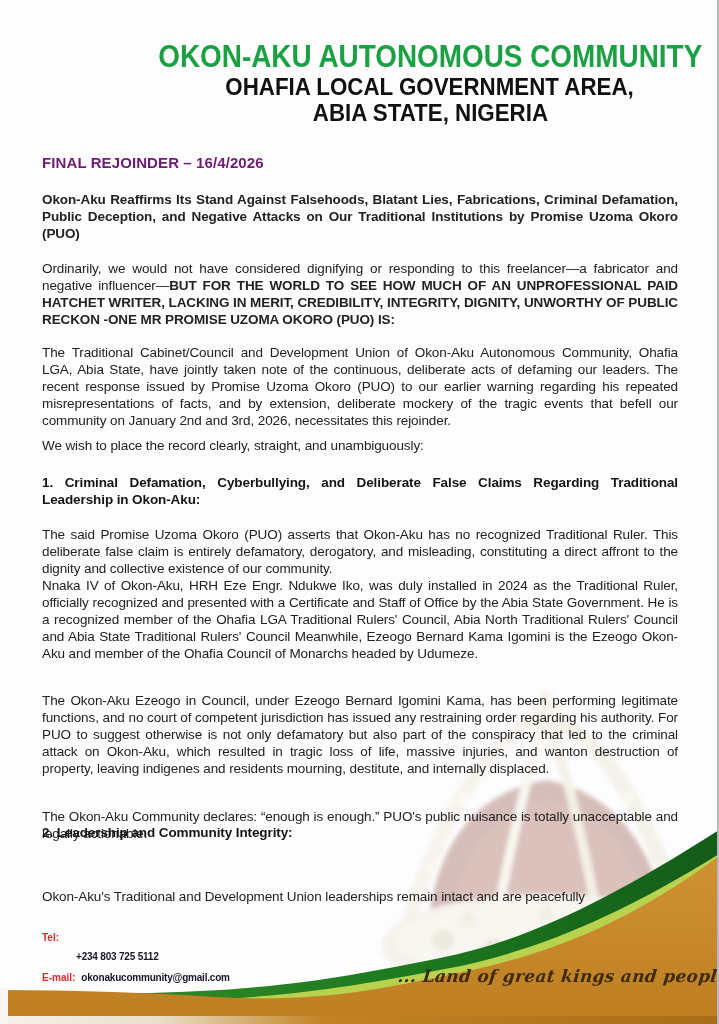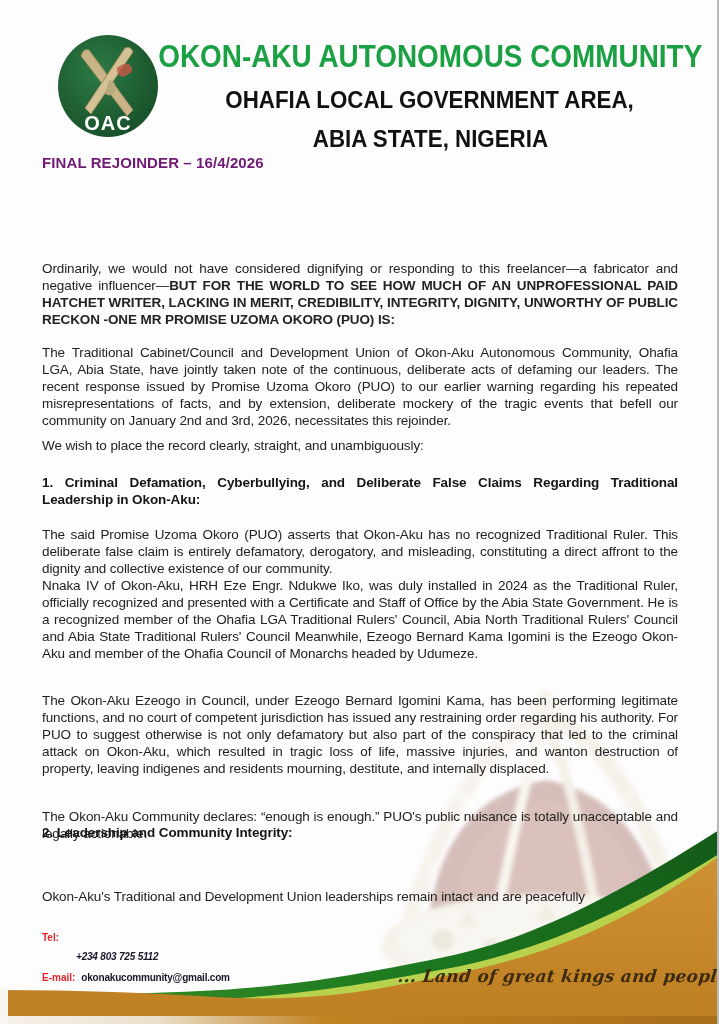--- a/index.html
+++ b/index.html
@@ -13,21 +13,21 @@
   }
   .edge-line{position:absolute;right:0;top:0;width:2px;height:1024px;background:#b9babe;}
 
   
   .logo{
     position:absolute;left:57px;top:34px;width:103px;height:105px;
   }
   .logo svg{display:block;}
   .titles{
     position:absolute;left:160px;top:40px;width:540px;
-    display:flex;flex-direction:column;align-items:center;gap:13px;
+    display:flex;flex-direction:column;align-items:center;
   }
   .title-main{
     color:#1ba143;font-weight:bold;font-size:31px;line-height:34px;white-space:nowrap;
     display:inline-block;transform:scaleX(.90);transform-origin:center;
   }
   .title-sub{
     color:#111;font-weight:bold;font-size:24px;line-height:26px;white-space:nowrap;
     display:inline-block;transform:scaleX(.93);transform-origin:center;
   }
 
@@ -46,21 +46,21 @@
     position:absolute;left:373px;top:688px;width:346px;height:322px;
     opacity:.30;filter:blur(2px);pointer-events:none;
   }
 
   
   .swoosh{position:absolute;left:0;top:824px;width:719px;height:200px;pointer-events:none;}
   .contact{position:absolute;left:42px;top:928px;font-size:10px;line-height:19px;}
   .tel-row{display:flex;}
   .lbl-red{color:#e2242c;font-weight:bold;margin-right:6px;}
   .num{color:#16162a;font-weight:bold;letter-spacing:-.2px;white-space:pre;}
-  .num2{margin-left:12px;font-style:italic;}
+  .num2{margin-left:12px;}
   .email-row{display:flex;margin-top:2px;}
   .tagline{
     position:absolute;left:398px;top:966px;width:290px;
     font-family:"DejaVu Serif", serif;font-style:italic;font-weight:bold;
     font-size:17px;color:#3c2b10;letter-spacing:.3px;white-space:nowrap;
     transform:skewX(-6deg);
   }
   .bottom-strip{
     position:absolute;left:0;top:1016px;width:719px;height:8px;
     background:linear-gradient(90deg,#f6f2ec 0%,#eadfc9 22%,#c28323 45%,#a76d18 100%);
@@ -97,48 +97,30 @@
     <circle cx="70" cy="252" r="11" fill="#cbbd9a"></circle>
       <circle cx="120" cy="262" r="11" fill="#cbbd9a"></circle>
     <circle cx="173" cy="266" r="11" fill="#cbbd9a"></circle>
       <circle cx="226" cy="262" r="11" fill="#cbbd9a"></circle>
     <circle cx="276" cy="252" r="11" fill="#cbbd9a"></circle>
     <path d="M95 220 l10 18 l-20 0 Z" fill="#d8cca8"></path>
     <path d="M173 214 l10 18 l-20 0 Z" fill="#d8cca8"></path>
     <path d="M250 220 l10 18 l-20 0 Z" fill="#d8cca8"></path>
   </svg>
 
-  <div class="logo">
-    <svg width="103" height="105" viewBox="0 0 103 105" xmlns="http://www.w3.org/2000/svg">
-      <defs>
-        <radialGradient id="lg" cx="40%" cy="35%" r="75%">
-          <stop offset="0%" stop-color="#2c7a45"></stop>
-          <stop offset="100%" stop-color="#164d27"></stop>
-        </radialGradient>
-      </defs>
-      <ellipse cx="51" cy="52" rx="50" ry="51" fill="url(#lg)"></ellipse>
-
-      <g>
-        <path d="M24 22 L70 82 L76 76 L32 16 Q26 14 24 22 Z" fill="#c9b488" stroke="#9d8a5c" stroke-width="1"></path>
-        <path d="M76 18 L34 80 L28 74 L68 14 Q74 12 76 18 Z" fill="#d4c194" stroke="#9d8a5c" stroke-width="1"></path>
-        <path d="M60 34 q10 -8 14 -2 q4 6 -6 10 q-8 3 -8 -8 Z" fill="#c05848" opacity=".85"></path>
-        <path d="M52 46 q8 2 6 10 q-2 8 -10 4 Z" fill="#b8a97e"></path>
-      </g>
-      <text x="51" y="96" text-anchor="middle" font-family="Liberation Sans, sans-serif" font-size="20" font-weight="bold" fill="#ffffff" letter-spacing="1">OAC</text>
-    </svg>
-  </div>
 
   <div class="titles">
     <span class="title-main">OKON-AKU AUTONOMOUS COMMUNITY</span>
     <span class="title-sub">OHAFIA LOCAL GOVERNMENT AREA,</span>
     <span class="title-sub">ABIA STATE, NIGERIA</span>
   </div>
 
   <div class="blk ref" style="top:154px;">FINAL REJOINDER – 16/4/2026</div>
 
+  <div class="blk bold" style="top:191px;">Okon-Aku Reaffirms Its Stand Against Falsehoods, Blatant Lies, Fabrications, Criminal Defamation, Public Deception, and Negative Attacks on Our Traditional Institutions by Promise Uzoma Okoro (PUO)</div>
 
   <div class="blk" style="top:260px;"><span>Ordinarily, we would not have considered dignifying or responding to this freelancer—a fabricator and negative influencer—</span><span class="bold">BUT FOR THE WORLD TO SEE HOW MUCH OF AN UNPROFESSIONAL PAID HATCHET WRITER, LACKING IN MERIT, CREDIBILITY, INTEGRITY, DIGNITY, UNWORTHY OF PUBLIC RECKON -ONE MR PROMISE UZOMA OKORO (PUO) IS:</span></div>
 
   <div class="blk" style="top:344px;">The Traditional Cabinet/Council and Development Union of Okon-Aku Autonomous Community, Ohafia LGA, Abia State, have jointly taken note of the continuous, deliberate acts of defaming our leaders. The recent response issued by Promise Uzoma Okoro (PUO) to our earlier warning regarding his repeated misrepresentations of facts, and by extension, deliberate mockery of the tragic events that befell our community on January 2nd and 3rd, 2026, necessitates this rejoinder.</div>
 
   <div class="blk" style="top:437px;">We wish to place the record clearly, straight, and unambiguously:</div>
 
   <div class="blk sec-head" style="top:474px;">1. Criminal Defamation, Cyberbullying, and Deliberate False Claims Regarding Traditional Leadership in Okon-Aku:</div>
 
   <div class="blk" style="top:526px;">

